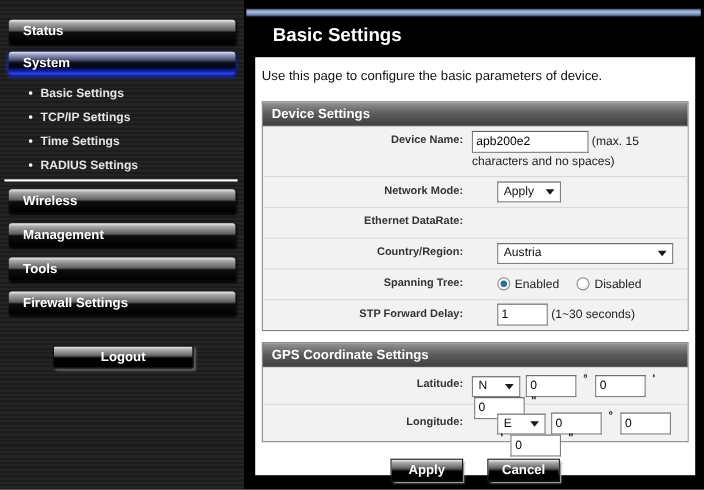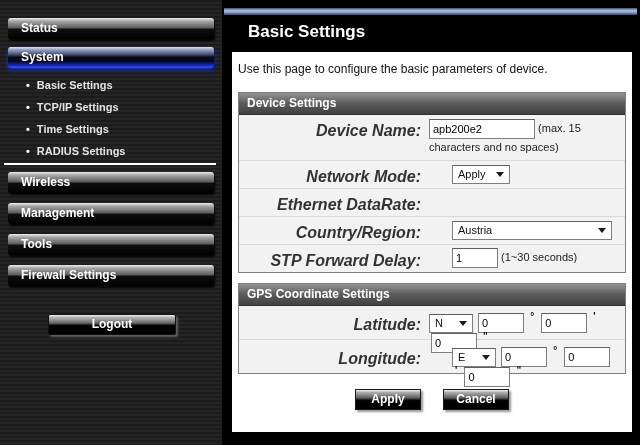--- a/index.html
+++ b/index.html
@@ -34,22 +34,22 @@
     background:linear-gradient(180deg,#46536e 0%,#aabfe2 38%,#8aa1c8 62%,#394662 100%);}
   .page-title{position:absolute;left:26px;top:22px;color:#fff;font-weight:bold;font-size:17px;}
   .content{position:absolute;left:10px;top:52px;width:400px;height:380px;background:#fff;box-sizing:border-box;}
   .desc{font-size:12px;color:#111;padding:10px 6px 0 6px;height:22px;}
 
   .section{margin:8px 6px 0 6px;border:1px solid #7f7f7f;}
   .sec-header{height:21px;background:linear-gradient(180deg,#949494 0%,#5d5d5d 48%,#404040 100%);
     border-bottom:1px solid #2e2e2e;color:#fff;font-weight:bold;font-size:12px;line-height:21px;padding-left:8px;}
   .row{display:flex;background:#f2f2f2;}
   .row + .row{border-top:1px solid #d9d9d9;gap:23px;}
-  .label-cell{width:188px;text-align:right;font-weight:bold;font-size:16px;color:#333;
-    padding:7px 6px 0 0;box-sizing:border-box;flex:none;font-style:italic;}
+  .label-cell{width:188px;text-align:right;font-weight:bold;font-size:10px;color:#333;
+    padding:7px 6px 0 0;box-sizing:border-box;flex:none;}
   .ctrl-cell{flex:1;padding:4px 6px 4px 2px;font-size:11px;color:#222;line-height:17px;}
 
   .txt{height:14px;border:1px solid #7f7f7f;border-top-color:#5f5f5f;background:#fff;
     font-family:"Liberation Sans",sans-serif;font-size:11px;padding:2px 3px;vertical-align:middle;}
   .txt.name{width:98px;}
   .txt.small{width:38px;}
   .note{font-size:11px;color:#222;}
 
   .sel{display:inline-flex;align-items:center;justify-content:space-between;
     border:1px solid #7f7f7f;border-top-color:#5f5f5f;background:#fff;height:19px;
@@ -146,20 +146,26 @@
         <div class="row" style="height:27px">
           <div class="label-cell">Country/Region:</div>
           <div class="ctrl-cell">
             <span class="sel w-country">
               <span>Austria</span>
               <span class="arrow"></span>
             </span>
           </div>
         </div>
 
+        <div class="row" style="height:27px">
+          <div class="label-cell">Spanning Tree:</div>
+          <div class="ctrl-cell" style="padding-top:6px">
+            <span class="radio checked"></span><span class="radio-label">Enabled</span><span class="radio"></span><span class="radio-label">Disabled</span>
+          </div>
+        </div>
 
         <div class="row" style="height:27px">
           <div class="label-cell">STP Forward Delay:</div>
           <div class="ctrl-cell" style="padding-top:3px">
             <input class="txt small" type="text" value="1" style="">
             <span class="note">(1~30 seconds)</span>
           </div>
         </div>
       </div>
 

